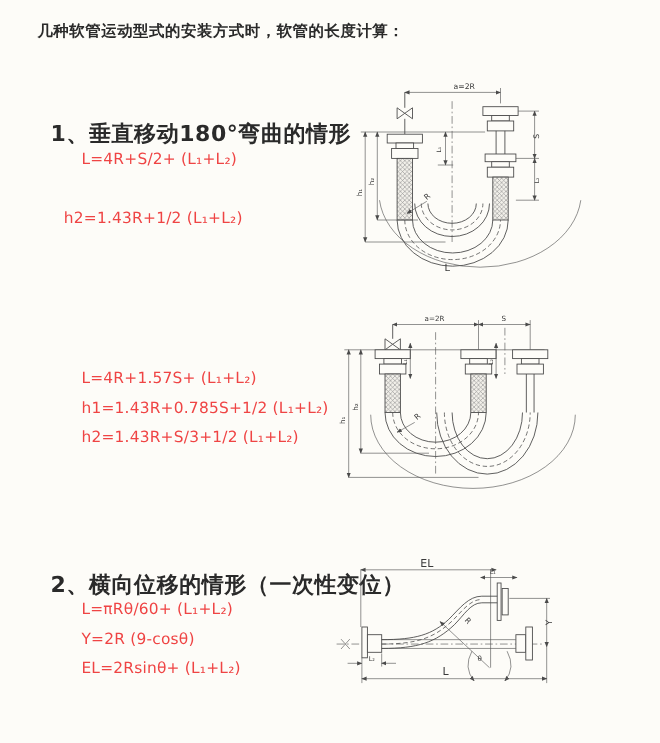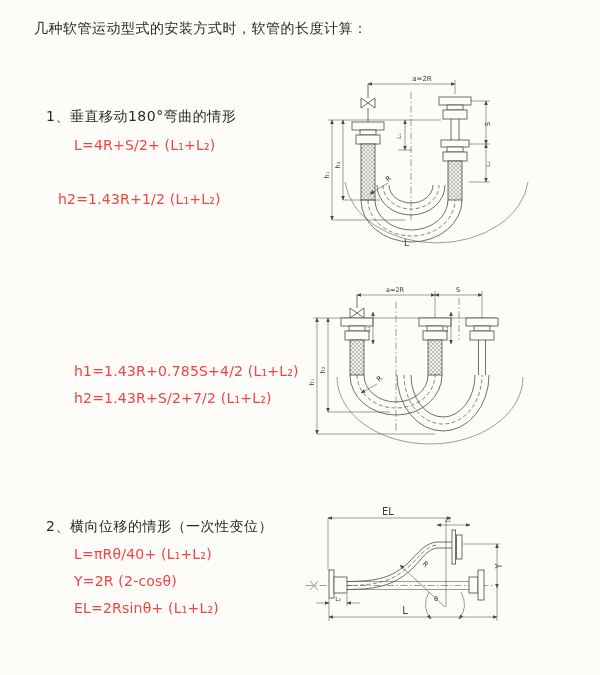--- a/index.html
+++ b/index.html
@@ -5,24 +5,24 @@
   html,body{margin:0;padding:0;}
   body{
     width:600px;height:675px;
     background:#fdfcf8;
     font-family:"DejaVu Sans","Liberation Sans",sans-serif;
     color:#2a2a2a;
   }
   .page{position:relative;width:600px;height:675px;overflow:hidden;}
   .title{
     position:absolute;left:34px;top:20px;
-    font-size:14px;font-weight:normal;letter-spacing:.5px;white-space:nowrap;
+    font-size:14px;font-weight:bold;letter-spacing:.5px;white-space:nowrap;
   }
   .sec-heading{
-    position:absolute;font-size:14px;font-weight:normal;letter-spacing:.5px;white-space:nowrap;
+    position:absolute;font-size:20px;font-weight:bold;letter-spacing:.5px;white-space:nowrap;
   }
   .formula{
     position:absolute;font-size:14px;font-weight:normal;white-space:nowrap;
     letter-spacing:.2px;color:#ef4444;
   }
   .dwg{position:absolute;}
   .ln{stroke:#4a4a4a;fill:none;stroke-width:.8;}
   .thin{stroke:#5a5a5a;fill:none;stroke-width:.6;}
   .dash{stroke:#4a4a4a;fill:none;stroke-width:.7;stroke-dasharray:4 2.5;}
   .cdash{stroke:#5a5a5a;fill:none;stroke-width:.6;stroke-dasharray:7 2.5 1.5 2.5;}
@@ -120,22 +120,23 @@
 
     <line class="thin" x1="171" y1="31" x2="190" y2="31"></line>
     <line class="thin" x1="169" y1="74" x2="190" y2="74"></line>
     <line class="thin" x1="169" y1="112" x2="190" y2="112"></line>
     <line class="thin" x1="186" y1="31" x2="186" y2="74" marker-start="url(#arr)" marker-end="url(#arr)"></line>
     <line class="thin" x1="186" y1="74" x2="186" y2="112" marker-start="url(#arr)" marker-end="url(#arr)"></line>
     <text class="dtxt" x="190" y="54" font-size="7" transform="rotate(-90 190 54)" text-anchor="middle">S</text>
     <text class="dtxt" x="190" y="94" font-size="5.5" transform="rotate(-90 190 94)" text-anchor="middle">L₂</text>
   </svg>
 
-  <div class="formula" style="left:74px;top:363px">h1=1.43R+0.785S+4/2 (L₁+L₂)</div>
-  <div class="formula" style="left:74px;top:390px">h2=1.43R+S/2+7/2 (L₁+L₂)</div>
+  <div class="formula" style="left:74px;top:336px">L=4R+1.57S+ (L₁+L₂)</div>
+  <div class="formula" style="left:74px;top:363px">h1=1.43R+0.785S+1/2 (L₁+L₂)</div>
+  <div class="formula" style="left:74px;top:390px">h2=1.43R+S/3+1/2 (L₁+L₂)</div>
 
   <svg class="dwg" style="left:295px;top:282px" width="300" height="175" viewBox="0 0 300 175">
 
     <line class="thin" x1="62" y1="13" x2="140" y2="13" marker-start="url(#arr)" marker-end="url(#arr)"></line>
     <line class="thin" x1="140" y1="13" x2="187" y2="13" marker-start="url(#arr)" marker-end="url(#arr)"></line>
     <line class="thin" x1="140" y1="9" x2="140" y2="36"></line>
     <line class="thin" x1="187" y1="9" x2="187" y2="36"></line>
     <text class="dtxt" x="100" y="10" font-size="6.5" text-anchor="middle">a=2R</text>
     <text class="dtxt" x="163" y="10" font-size="6.5" text-anchor="middle">S</text>
 
@@ -196,22 +197,22 @@
     <text class="dtxt" x="19" y="100" font-size="6.5" transform="rotate(-90 19 100)" text-anchor="middle">h₁</text>
     <text class="dtxt" x="30" y="88" font-size="6.5" transform="rotate(-90 30 88)" text-anchor="middle">h₂</text>
 
     <line class="thin" x1="78" y1="30" x2="78" y2="62" marker-start="url(#arr)" marker-end="url(#arr)"></line>
     <text class="dtxt" x="75" y="47" font-size="5.5" transform="rotate(-90 75 47)" text-anchor="middle">L₁</text>
     <line class="thin" x1="156" y1="30" x2="156" y2="62" marker-start="url(#arr)" marker-end="url(#arr)"></line>
     <text class="dtxt" x="153" y="47" font-size="5.5" transform="rotate(-90 153 47)" text-anchor="middle">L₂</text>
   </svg>
 
   <div class="sec-heading" style="left:46px;top:518px">2、横向位移的情形（一次性变位）</div>
-  <div class="formula" style="left:74px;top:546px">L=πRθ/40+ (L₁+L₂)</div>
-  <div class="formula" style="left:74px;top:573px">Y=2R (2-cosθ)</div>
+  <div class="formula" style="left:74px;top:546px">L=πRθ/60+ (L₁+L₂)</div>
+  <div class="formula" style="left:74px;top:573px">Y=2R (9-cosθ)</div>
   <div class="formula" style="left:74px;top:600px">EL=2Rsinθ+ (L₁+L₂)</div>
 
   <svg class="dwg" style="left:298px;top:502px" width="300" height="140" viewBox="0 0 300 140">
 
     <line class="thin" x1="30" y1="16" x2="153" y2="16" marker-start="url(#arr)" marker-end="url(#arr)"></line>
     <line class="thin" x1="30" y1="16" x2="30" y2="68"></line>
     <text class="dtxt" x="90" y="13" font-size="10" text-anchor="middle">EL</text>
 
     <line class="thin" x1="139" y1="23" x2="172" y2="23" marker-start="url(#arr)" marker-end="url(#arr)"></line>
     <text class="dtxt" x="150" y="20" font-size="6" text-anchor="middle">L₁</text>

